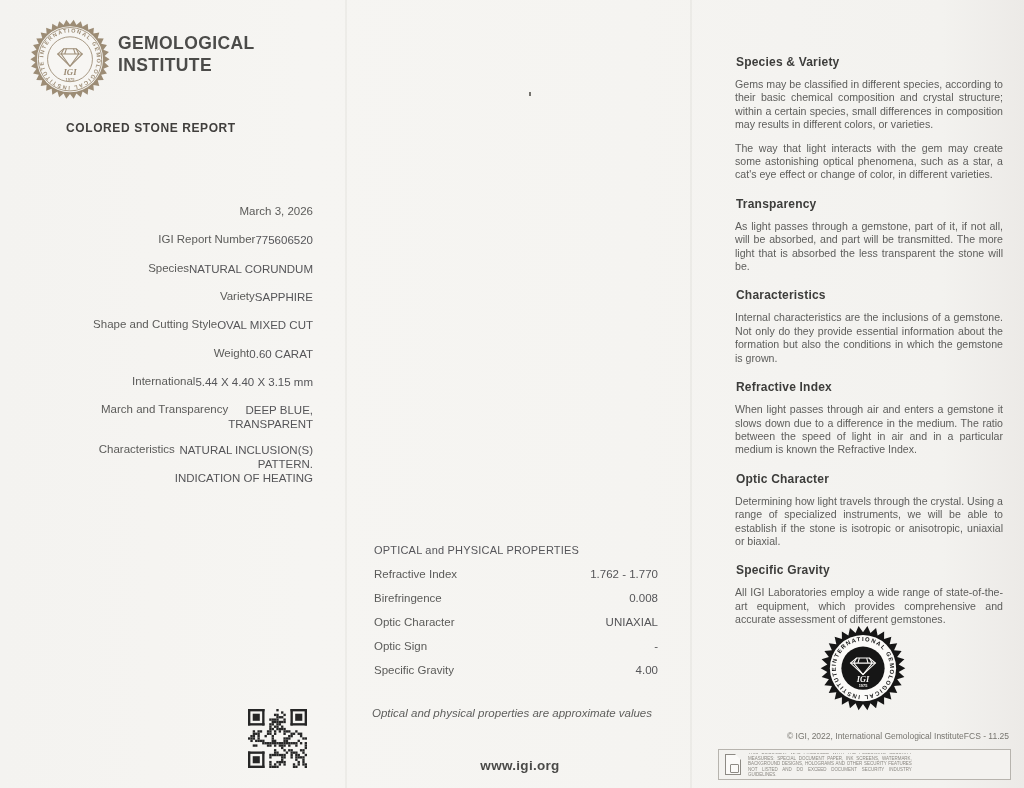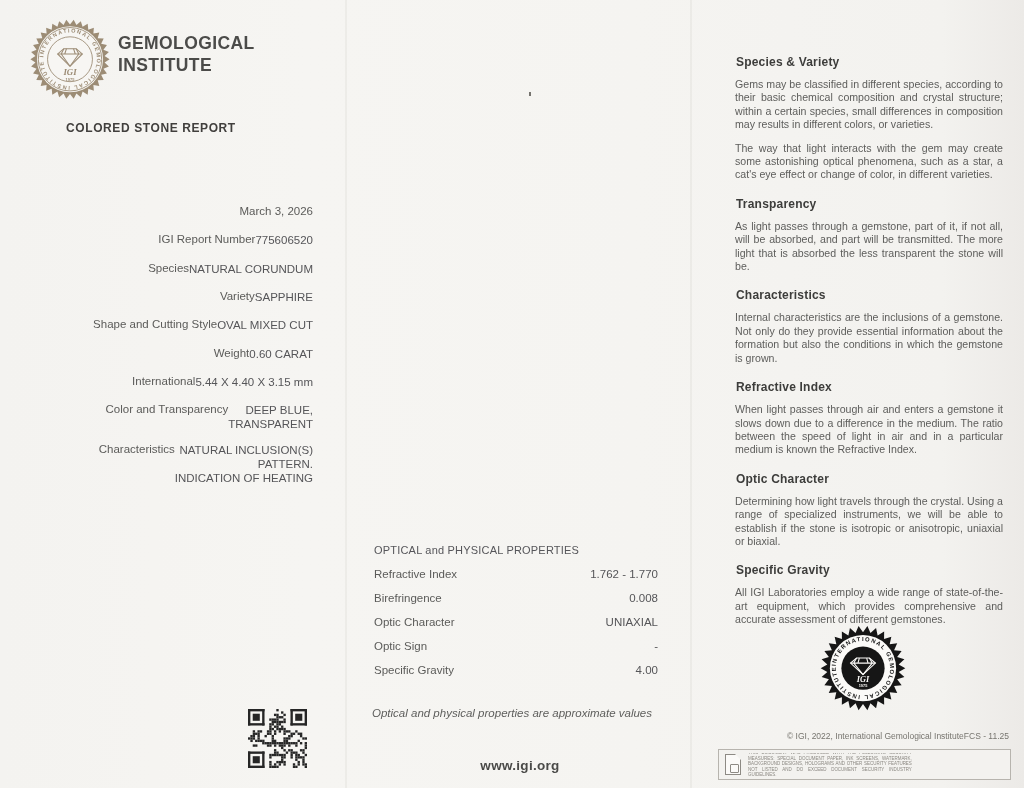--- a/index.html
+++ b/index.html
@@ -154,21 +154,21 @@
   </div>
   <div class="frow" style="top:347px">
     <span class="flabel">Weight</span>
     <span class="fval">0.60 CARAT</span>
   </div>
   <div class="frow" style="top:375px">
     <span class="flabel">International</span>
     <span class="fval">5.44 X 4.40 X 3.15 mm</span>
   </div>
   <div class="frow" style="top:403px">
-    <span class="flabel">Color and Transparency</span>
+    <span class="flabel">March and Transparency</span>
     <span class="fval">DEEP BLUE,
 TRANSPARENT</span>
   </div>
   <div class="frow" style="top:443px">
     <span class="flabel">Characteristics</span>
     <span class="fval">NATURAL INCLUSION(S)
 PATTERN.
 INDICATION OF HEATING</span>
   </div>
 

